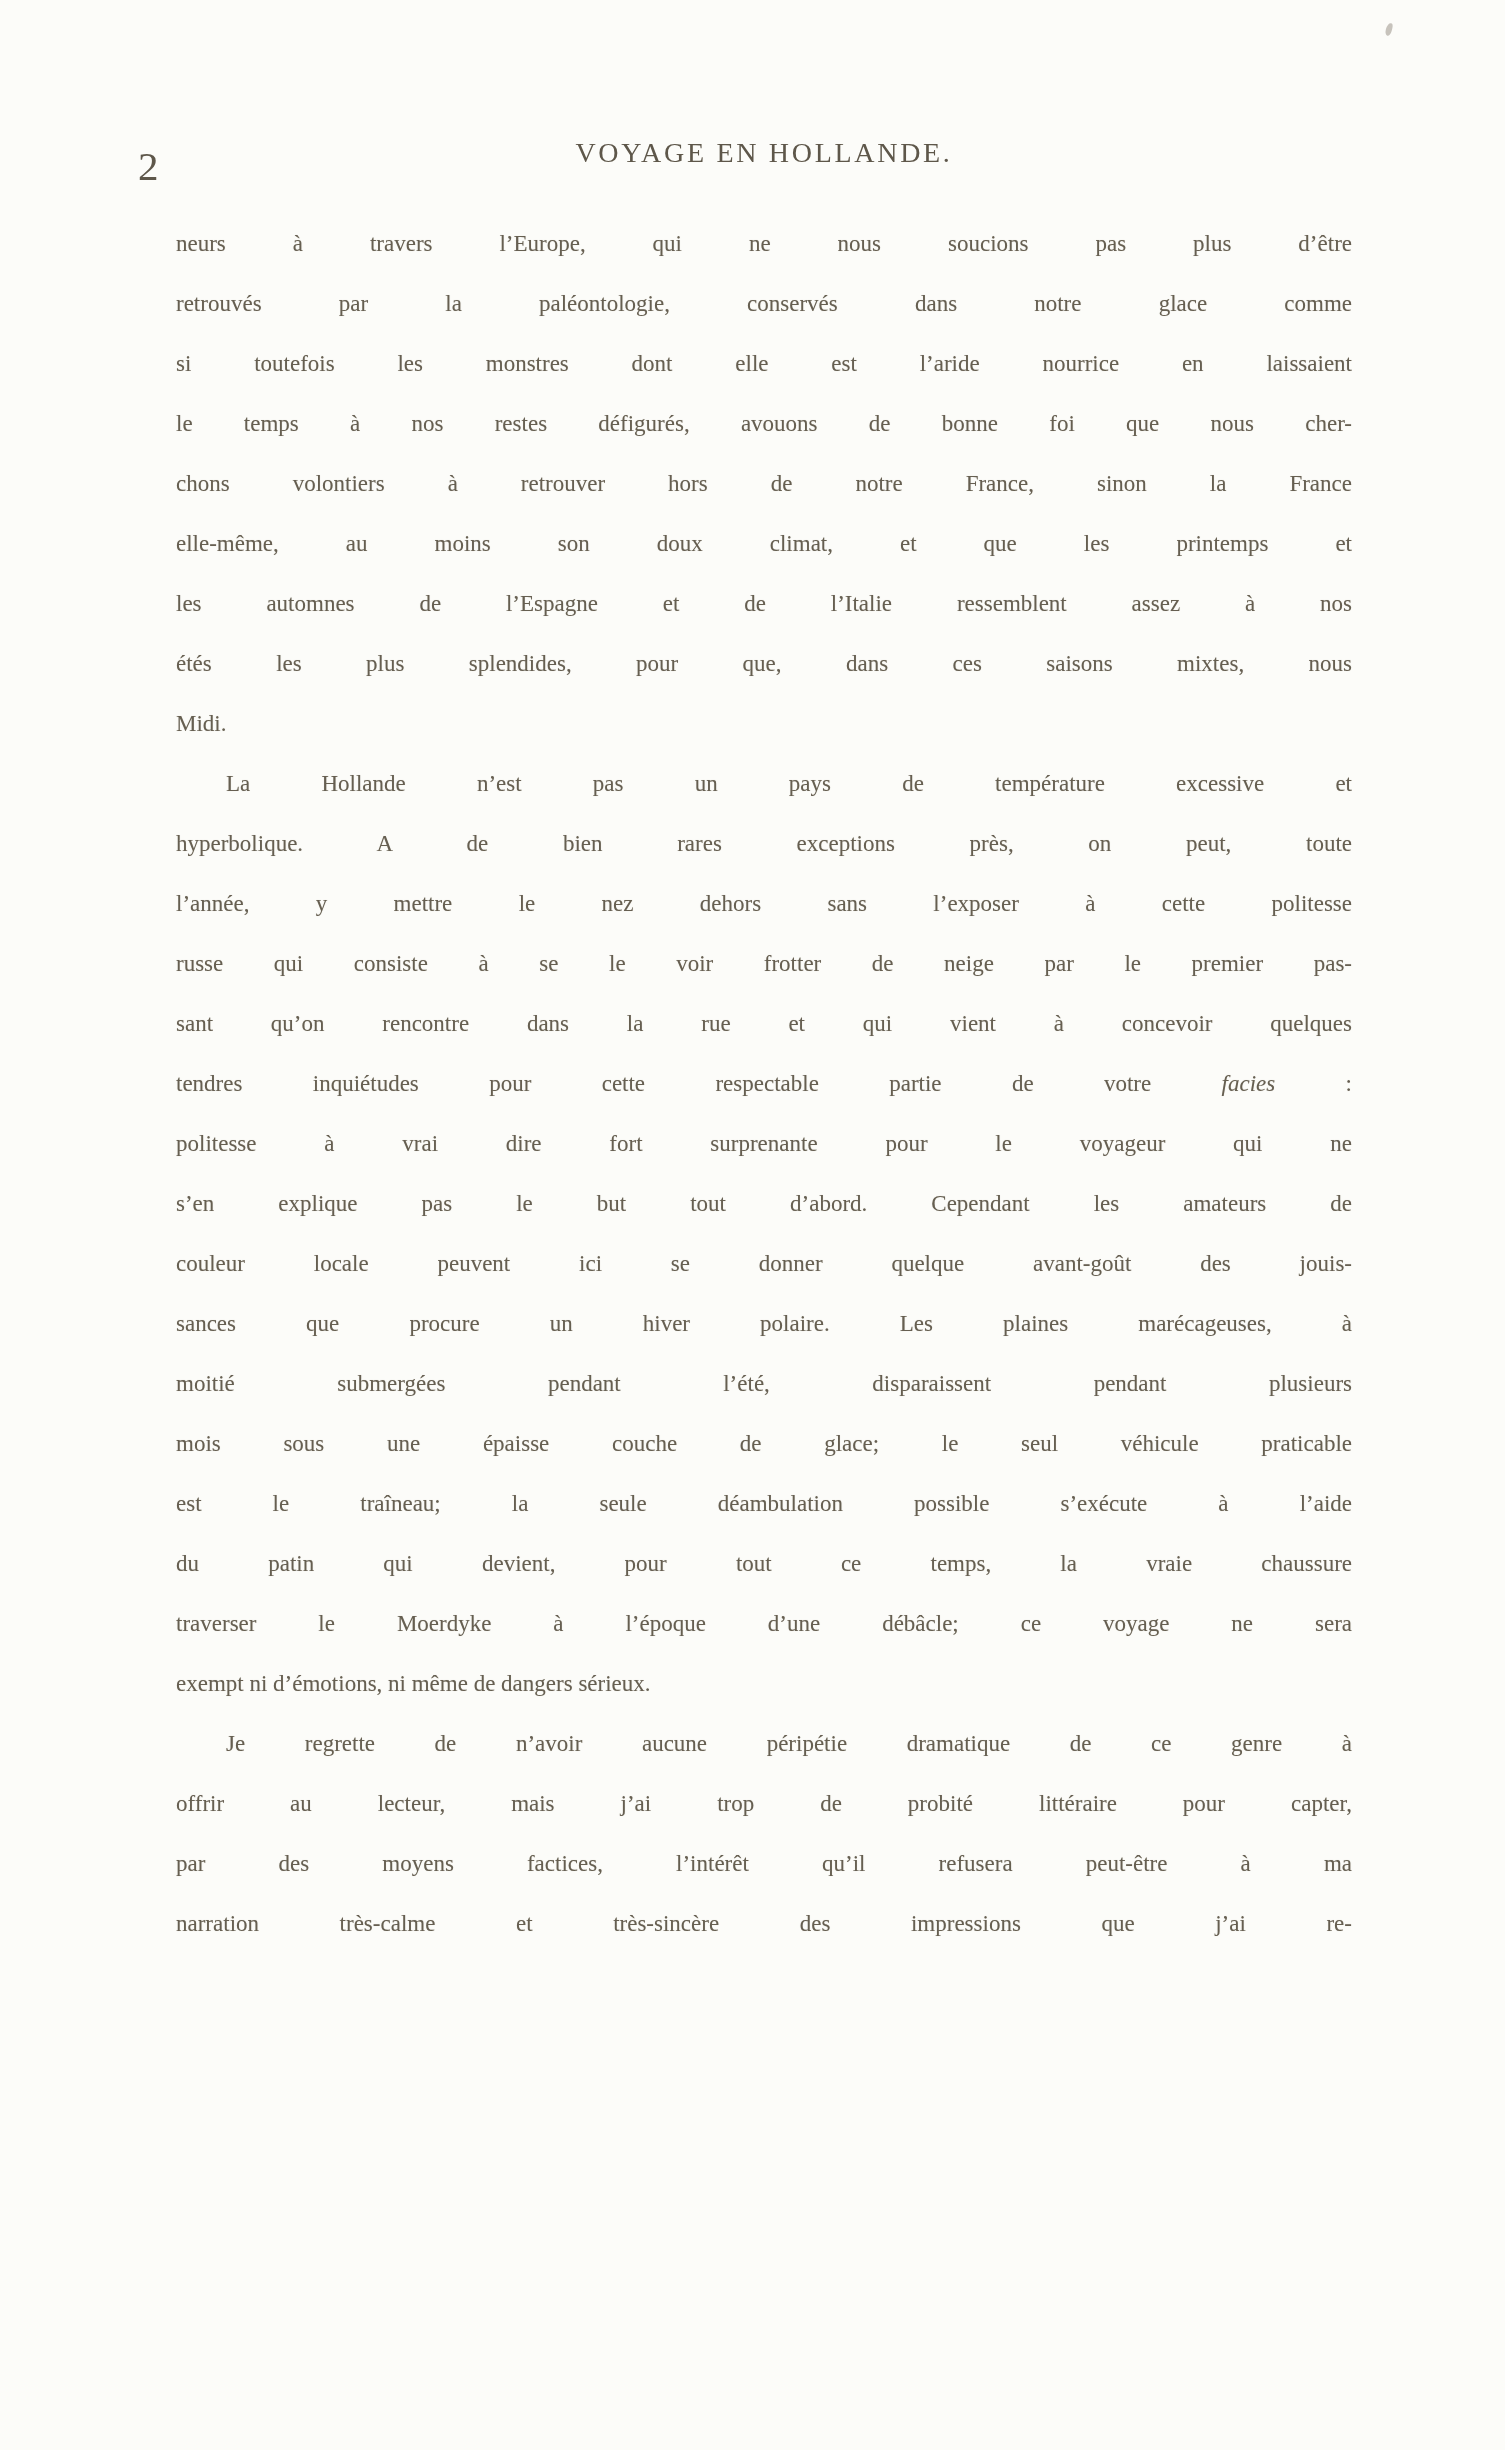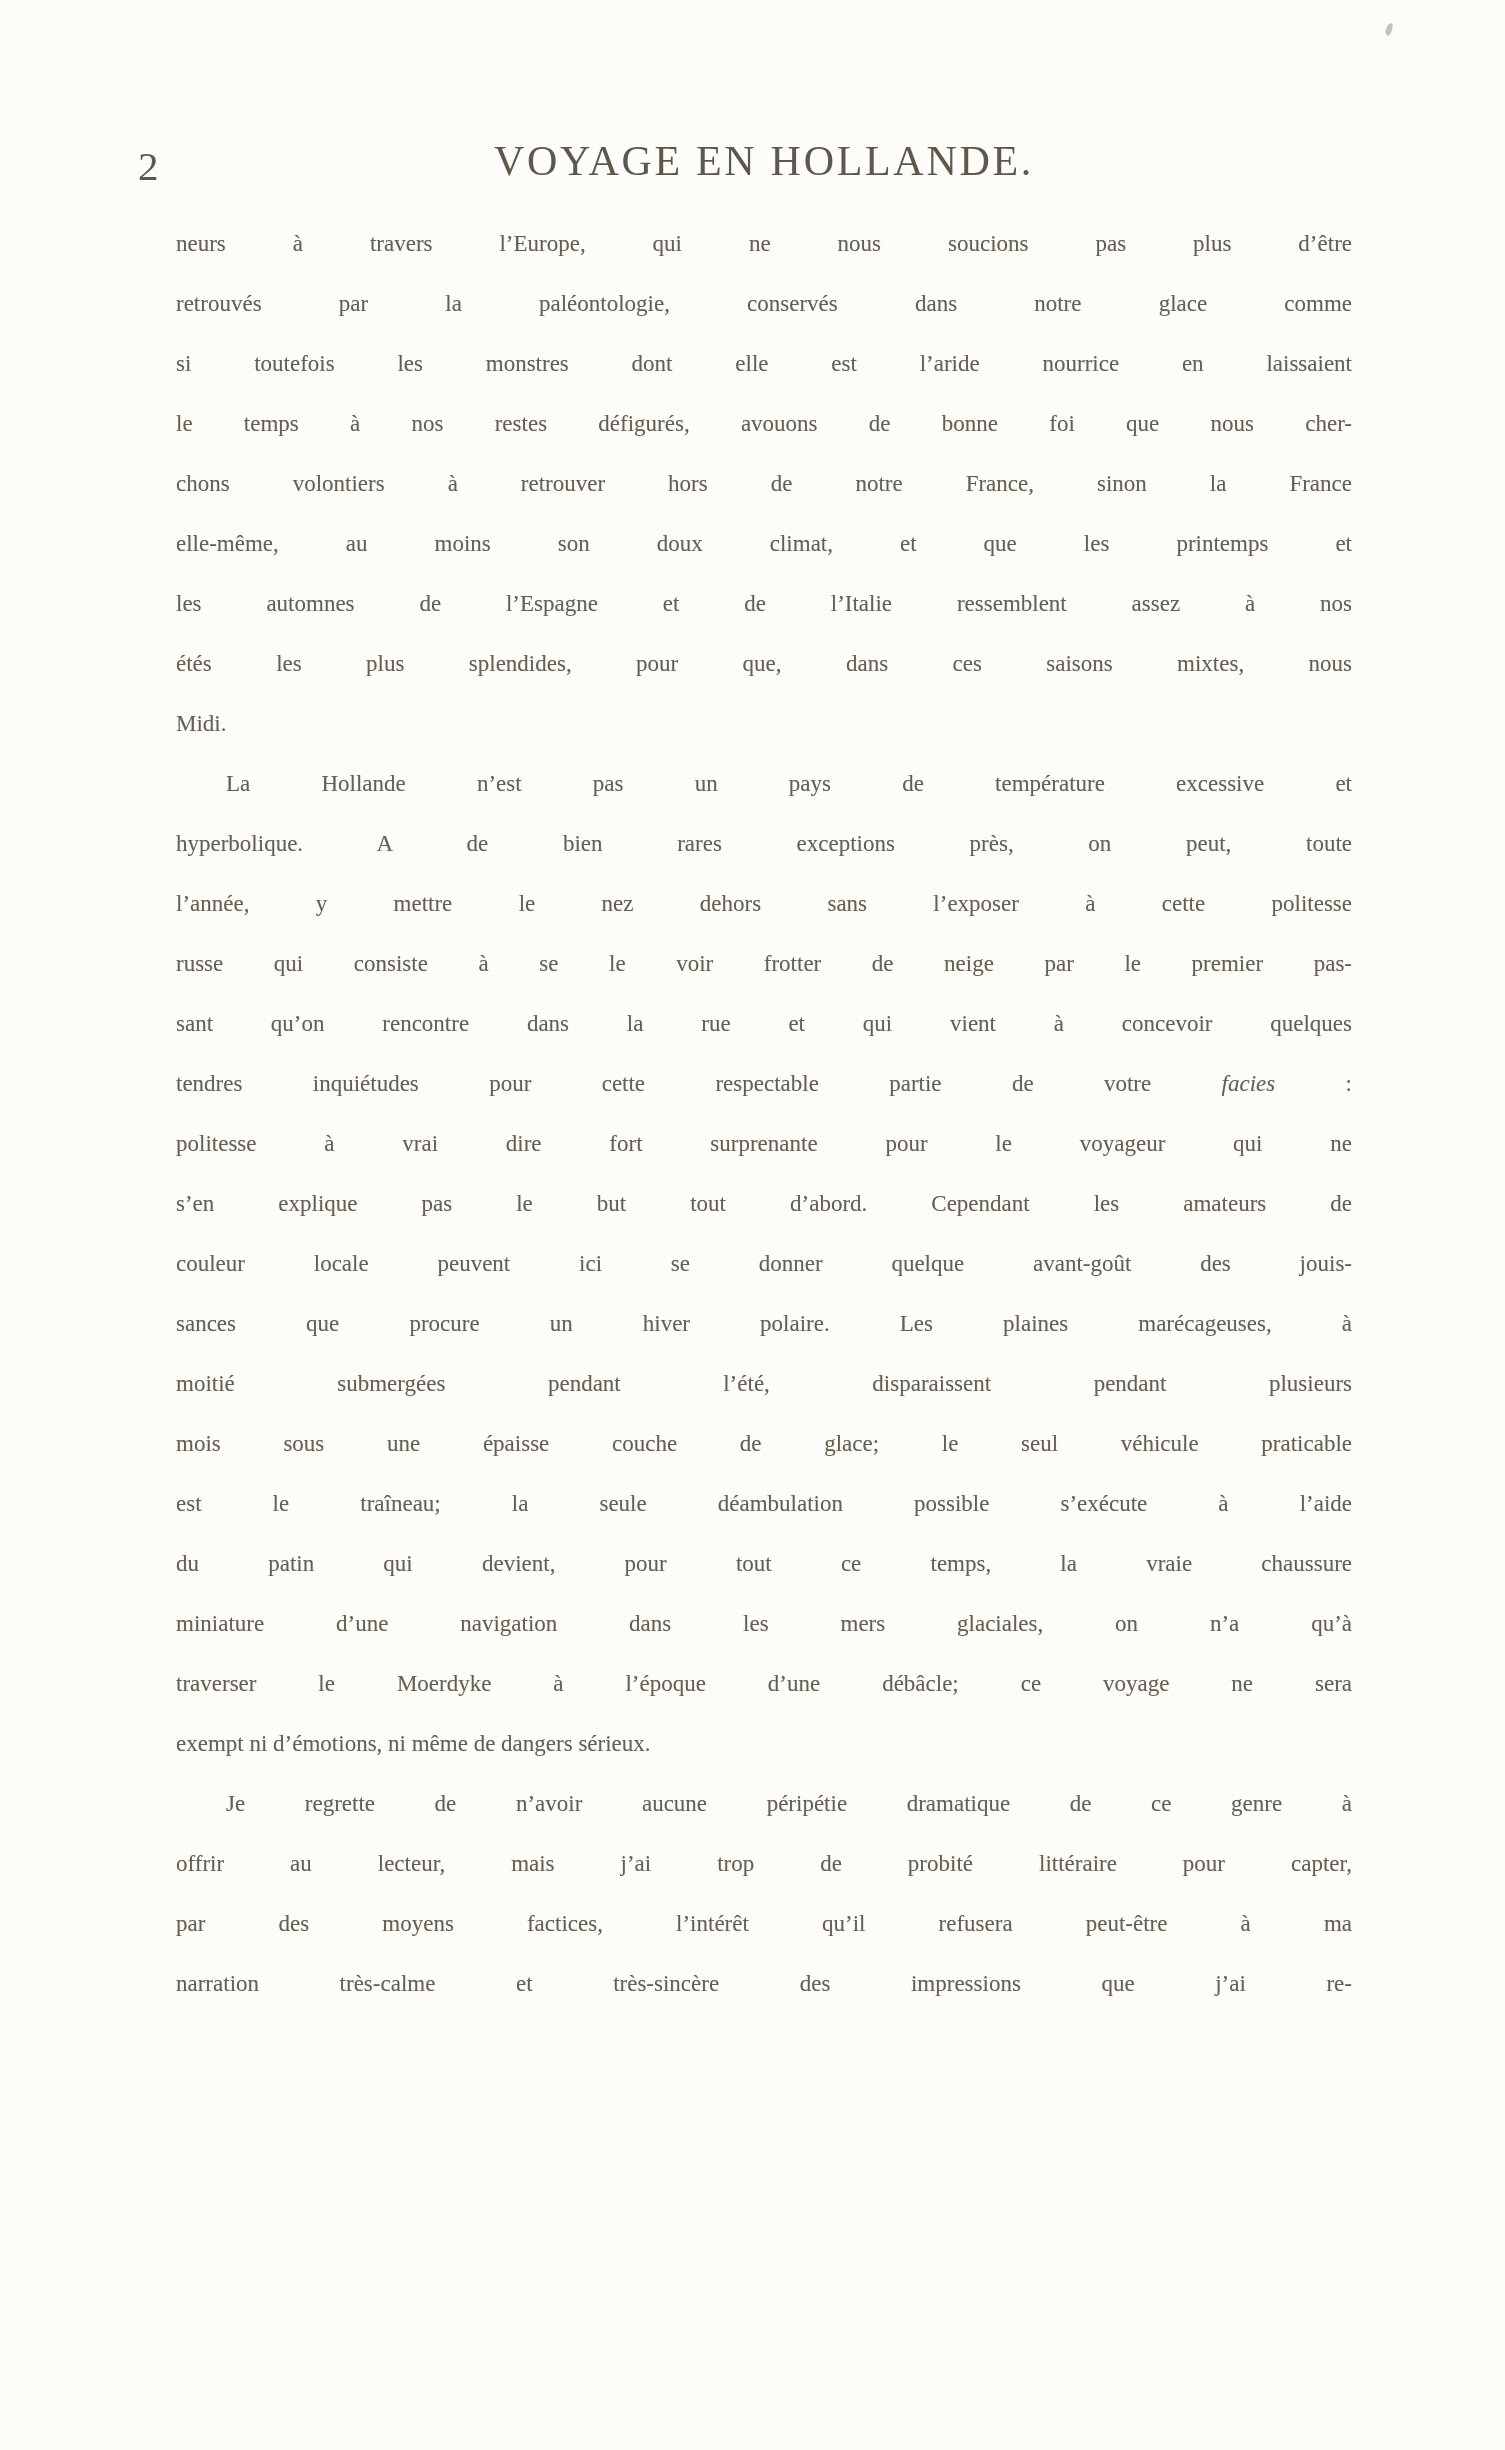--- a/index.html
+++ b/index.html
@@ -30,21 +30,21 @@
     top: 5.4px;
     font-size: 41px;
     color: #5e574a;
   }
   .running-title {
     position: absolute;
     left: 0;
     top: 0;
     width: 100%;
     text-align: center;
-    font-size: 42px;
+    font-size: 28px;
     letter-spacing: 2.7px;
     color: #5e574a;
     white-space: nowrap;
   }
   
   .text-block {
     position: absolute;
     left: 176px;
     top: 214px;
     width: 1176px;
@@ -103,21 +103,20 @@
       <div class="line"><span>sant qu’on rencontre dans la rue et qui vient à concevoir quelques</span></div>
       <div class="line"><span>tendres inquiétudes pour cette respectable partie de votre </span><i>facies</i><span> :</span></div>
       <div class="line"><span>politesse à vrai dire fort surprenante pour le voyageur qui ne</span></div>
       <div class="line"><span>s’en explique pas le but tout d’abord. Cependant les amateurs de</span></div>
       <div class="line"><span>couleur locale peuvent ici se donner quelque avant-goût des jouis-</span></div>
       <div class="line"><span>sances que procure un hiver polaire. Les plaines marécageuses, à</span></div>
       <div class="line"><span>moitié submergées pendant l’été, disparaissent pendant plusieurs</span></div>
       <div class="line"><span>mois sous une épaisse couche de glace; le seul véhicule praticable</span></div>
       <div class="line"><span>est le traîneau; la seule déambulation possible s’exécute à l’aide</span></div>
       <div class="line"><span>du patin qui devient, pour tout ce temps, la vraie chaussure</span></div>
-      <div class="line"><span>miniature d’une navigation dans les mers glaciales, on n’a qu’à</span></div>
       <div class="line"><span>traverser le Moerdyke à l’époque d’une débâcle; ce voyage ne sera</span></div>
       <div class="line flush-left"><span>exempt ni d’émotions, ni même de dangers sérieux.</span></div>
       <div class="line indent"><span>Je regrette de n’avoir aucune péripétie dramatique de ce genre à</span></div>
       <div class="line"><span>offrir au lecteur, mais j’ai trop de probité littéraire pour capter,</span></div>
       <div class="line"><span>par des moyens factices, l’intérêt qu’il refusera peut-être à ma</span></div>
       <div class="line"><span>narration très-calme et très-sincère des impressions que j’ai re-</span></div>
     </div>
 
   <div class="ink-speck"></div>
 

